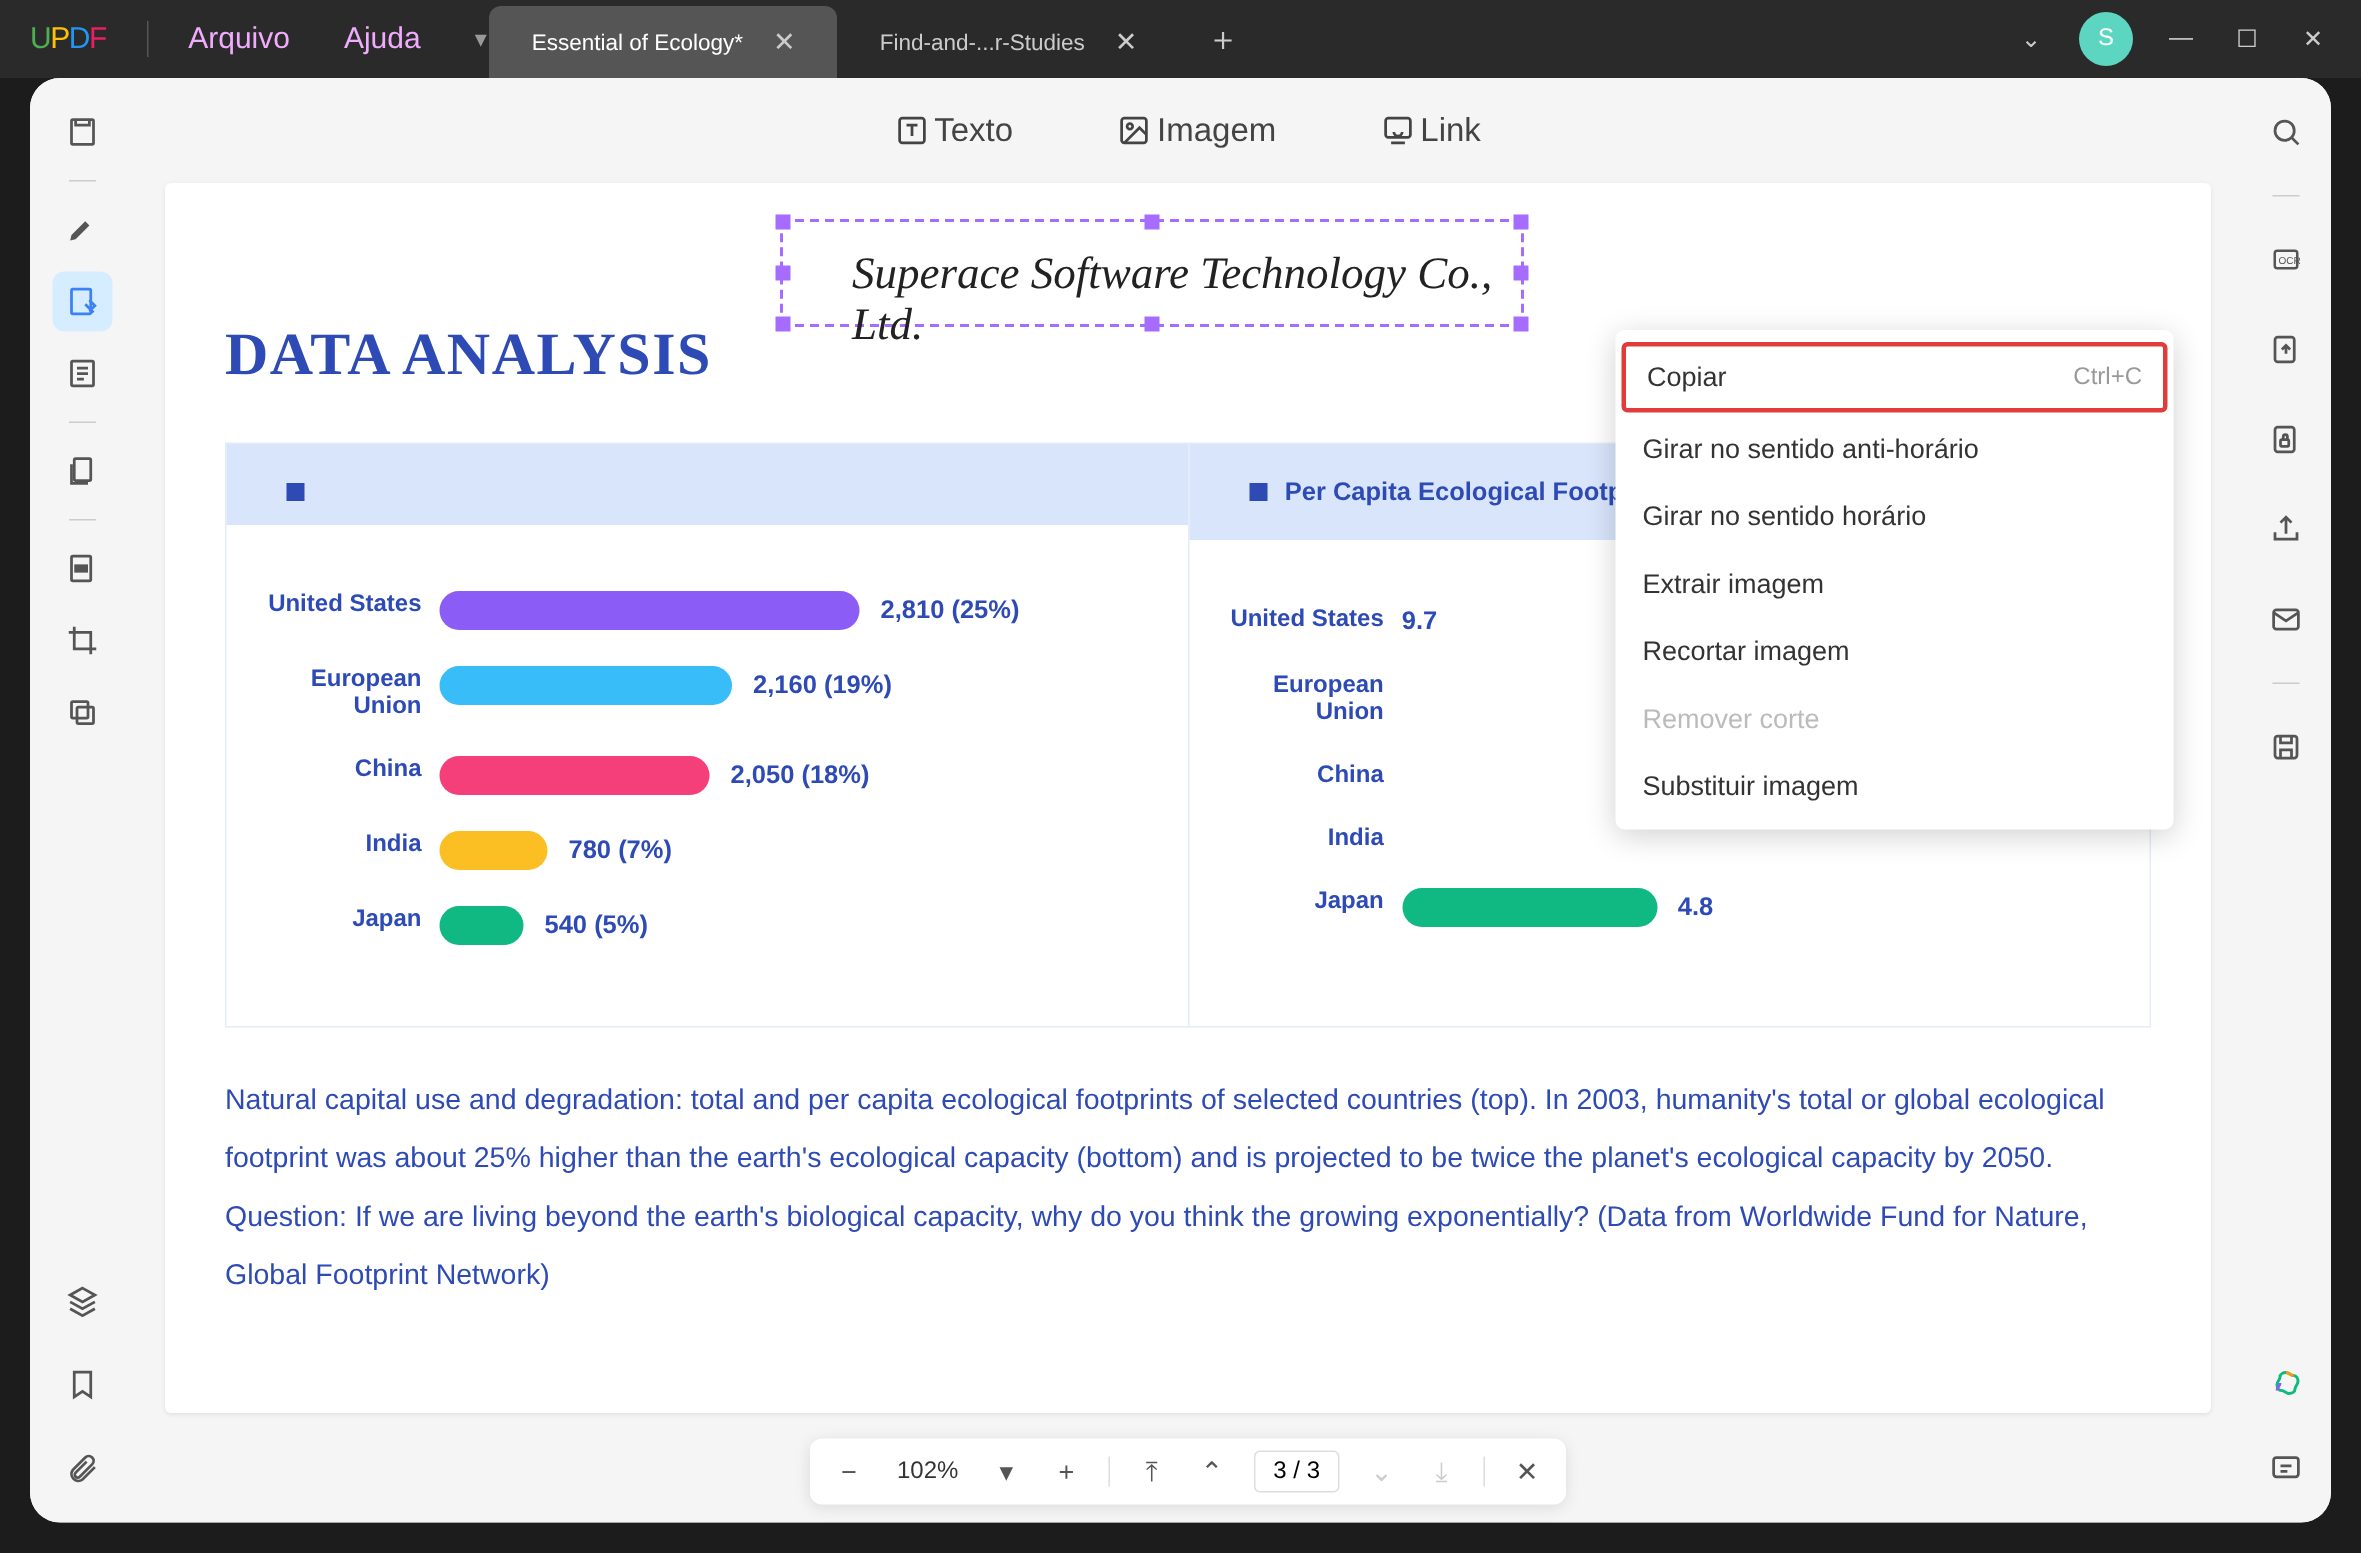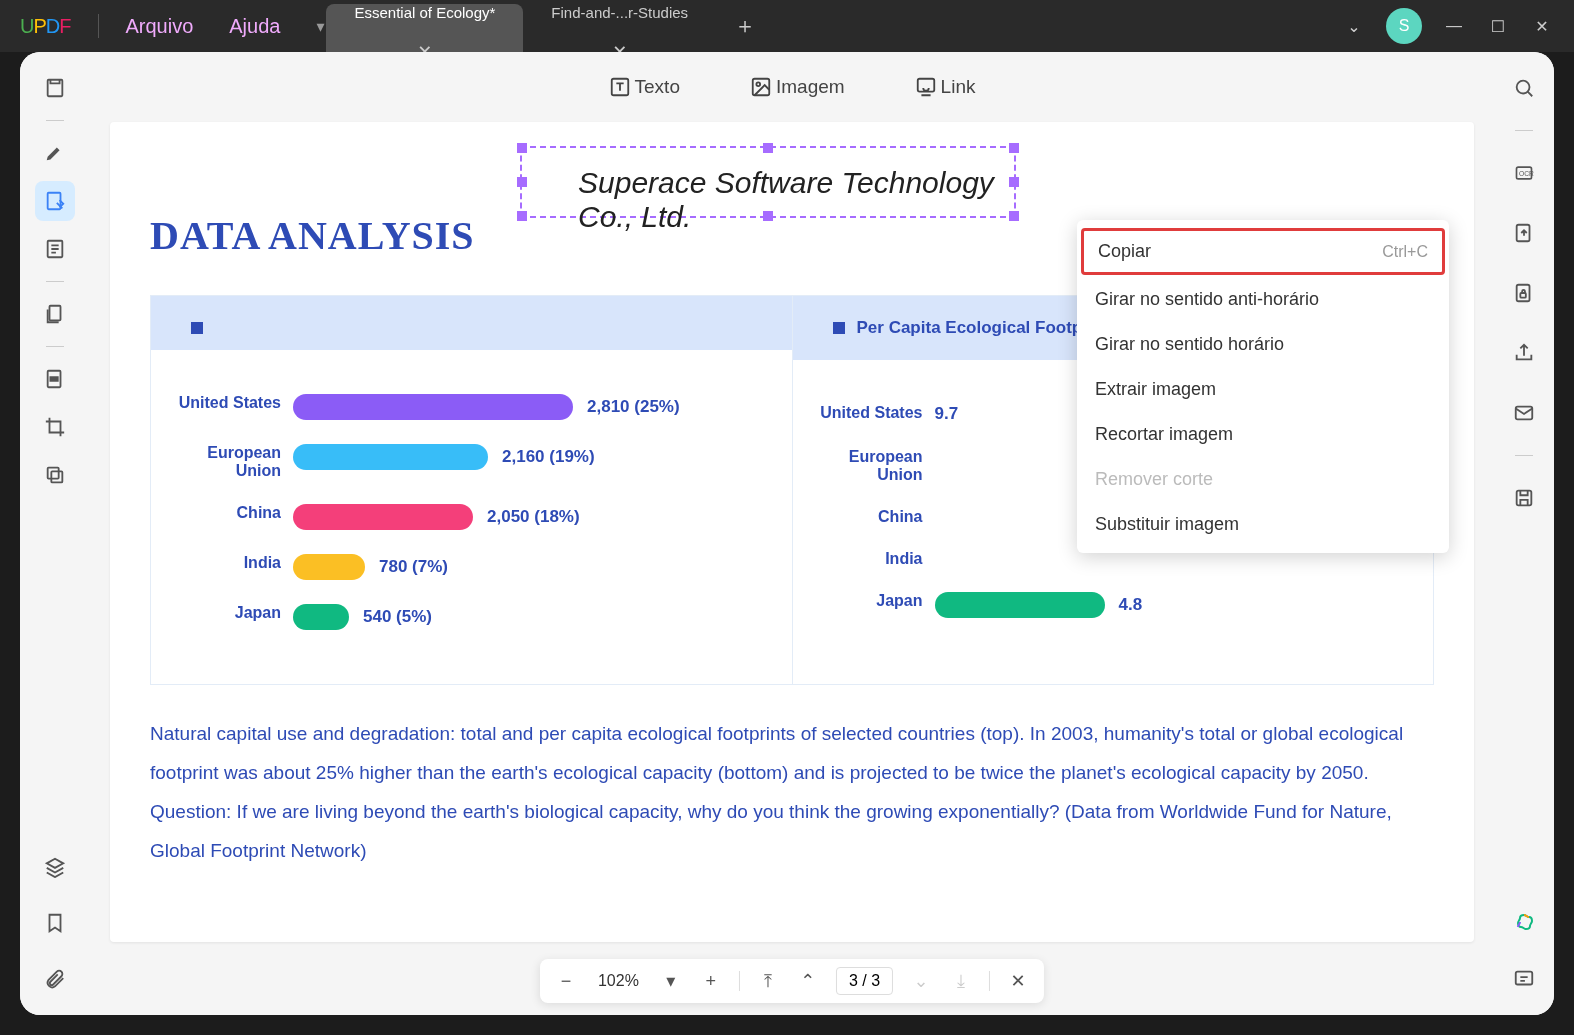--- a/index.html
+++ b/index.html
@@ -8,21 +8,21 @@
 
 .titlebar { height: 52px; background: #2a2a2a; display: flex; align-items: center; color: #ddd; }
 .logo { padding: 0 20px; font-weight: normal; font-size: 20px; letter-spacing: -1px; }
 .logo .u { color: #4CAF50; }
 .logo .p { color: #FFC107; }
 .logo .d { color: #2196F3; }
 .logo .f { color: #E91E63; }
 .tb-sep { width: 1px; height: 24px; background: #555; margin: 0 8px; }
 .menu-item { padding: 0 18px; font-size: 20px; color: #f0abfc; cursor: pointer; }
 .tabs { display: flex; align-items: center; flex: 1; margin-left: 16px; height: 100%; }
-.tab { padding: 0 28px; height: 48px; display: flex; align-items: center; gap: 20px; font-size: 15px; color: #ccc; margin-top: 4px; border-radius: 8px 8px 0 0; cursor: pointer; flex-direction: column; }
+.tab { padding: 0 28px; height: 48px; display: flex; align-items: center; gap: 20px; font-size: 15px; color: #ccc; margin-top: 4px; border-radius: 8px 8px 0 0; cursor: pointer; }
 .tab.active { background: #555; color: #fff; }
 .tab .close { font-size: 18px; color: #ccc; }
 .tab-dd { width: 12px; text-align: center; color: #999; }
 .tb-right { display: flex; align-items: center; gap: 20px; padding-right: 20px; }
 .avatar { width: 36px; height: 36px; border-radius: 50%; background: #5cd6c0; color: #fff; display: flex; align-items: center; justify-content: center; font-size: 16px; }
 .win-btn { color: #ccc; font-size: 16px; width: 24px; text-align: center; cursor: pointer; }
 
 
 .app-body { position: absolute; top: 52px; left: 20px; right: 20px; bottom: 20px; background: #f5f5f5; border-radius: 20px; display: flex; overflow: hidden; }
 
@@ -35,38 +35,38 @@
 
 
 .right-side { width: 60px; background: #f5f5f5; display: flex; flex-direction: column; align-items: center; padding-top: 16px; gap: 20px; }
 .right-side .side-sep { margin: 2px 0; }
 
 
 .content { flex: 1; background: #f5f5f5; position: relative; overflow: hidden; }
 
 
 .top-toolbar { height: 70px; display: flex; align-items: center; justify-content: center; gap: 70px; }
-.tool { display: flex; align-items: center; gap: 4px; color: #444; font-size: 19px; cursor: pointer; }
+.tool { display: flex; align-items: center; gap: 4px; color: #444; font-size: 22px; cursor: pointer; }
 .tool svg { width: 22px; height: 22px; }
 
 
 .page { background: #fff; margin: 0 20px 20px 20px; border-radius: 4px; box-shadow: 0 1px 3px rgba(0,0,0,0.08); padding: 40px; position: relative; height: 820px; }
 
 
 .sel-box { position: absolute; top: 24px; left: 410px; width: 496px; height: 72px; border: 2px dashed #a66cff; }
 .handle { position: absolute; width: 10px; height: 10px; background: #a66cff; }
 .h-tl { top: -5px; left: -5px; }
 .h-tm { top: -5px; left: 50%; margin-left: -5px; }
 .h-tr { top: -5px; right: -5px; }
 .h-ml { top: 50%; left: -5px; margin-top: -5px; }
 .h-mr { top: 50%; right: -5px; margin-top: -5px; }
 .h-bl { bottom: -5px; left: -5px; }
 .h-bm { bottom: -5px; left: 50%; margin-left: -5px; }
 .h-br { bottom: -5px; right: -5px; }
-.sel-text { font-family: Liberation Sans, sans-serif; font-size: 30px; font-style: italic; color: #222; position: absolute; top: 18px; left: 56px; }
+.sel-text { font-family: Liberation Serif, serif; font-size: 30px; font-style: italic; color: #222; position: absolute; top: 18px; left: 46px; }
 
 
 .page-title { font-family: Georgia, serif; font-size: 40px; font-weight: bold; color: #2e4bb5; letter-spacing: 1px; margin-top: 50px; margin-bottom: 36px; }
 
 
 .chart-wrap { display: flex; border: 1px solid #e3ecf7; }
 .col { flex: 1; }
 .chart-head { background: #d8e5fb; padding: 16px 40px; color: #2e4bb5; font-weight: 600; font-size: 17px; line-height: 1.9; display: flex; align-items: flex-start; gap: 12px; }
 .sq { width: 12px; height: 12px; background: #2e4bb5; margin-top: 10px; flex-shrink: 0; }
 .rows { padding: 20px 20px 30px 20px; }

